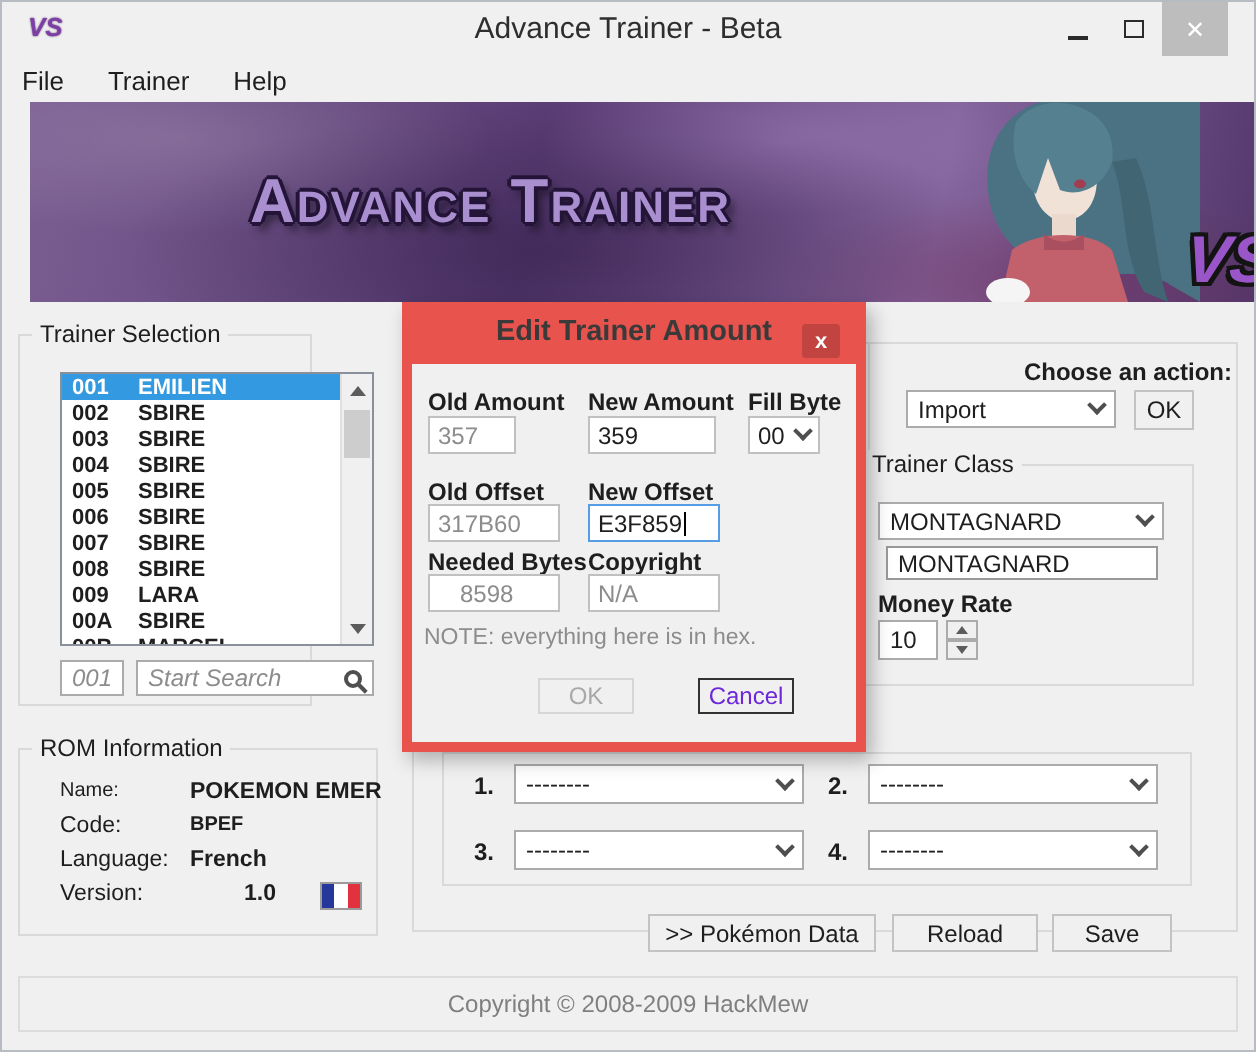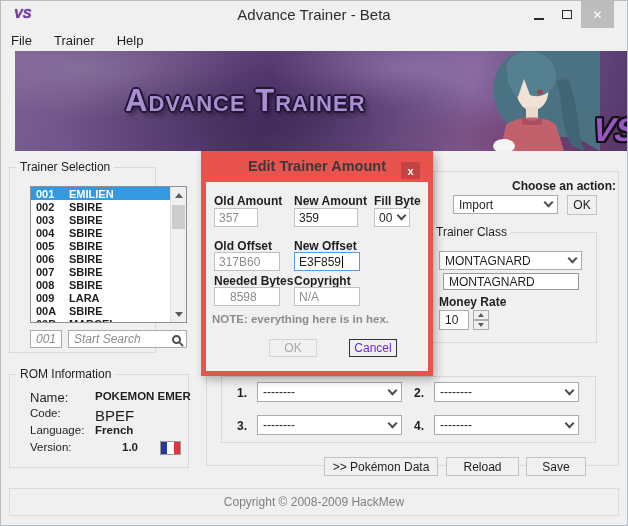--- a/index.html
+++ b/index.html
@@ -190,24 +190,24 @@
     </div>
     <div class="field italic muted" style="left:20px;top:162px;width:32px;height:18px;">001</div>
     <div class="field combo" style="left:58px;top:162px;width:119px;height:18px;">
       <span class="italic muted">Start Search</span>
       <span class="mag"></span>
     </div>
   </div>
 
   <div class="gb" style="left:8px;top:373px;width:180px;height:94px;">
     <span class="gb-label">ROM Information</span>
-    <span class="lbl" style="left:20px;top:15px;font-size:13px;">Name:</span>
+    <span class="lbl" style="left:20px;top:15px;font-size:10px;">Name:</span>
     <span class="lbl" style="left:85px;top:15px;font-size:11.5px;font-weight:700;">POKEMON EMER</span>
     <span class="lbl" style="left:20px;top:32px;font-size:11.5px;">Code:</span>
-    <span class="lbl" style="left:85px;top:32px;font-size:15px;font-weight:400;">BPEF</span>
+    <span class="lbl" style="left:85px;top:32px;font-size:10px;font-weight:700;">BPEF</span>
     <span class="lbl" style="left:20px;top:49px;font-size:11.5px;">Language:</span>
     <span class="lbl" style="left:85px;top:49px;font-size:11.5px;font-weight:700;">French</span>
     <span class="lbl" style="left:20px;top:66px;font-size:11.5px;">Version:</span>
     <span class="lbl" style="left:85px;top:66px;font-size:11.5px;font-weight:700;margin-left:27px;">1.0</span>
     <div id="flag">
       <div style="background:#26379c;"></div>
         <div style="background:#ffffff;"></div>
         <div style="background:#e2323e;"></div>
     </div>
   </div>
@@ -291,19 +291,19 @@
       <span class="lbl" style="left:88px;top:57px;">New Offset</span>
       <div class="dfield off" style="left:8px;top:70px;width:66px;">317B60</div>
       <div class="dfield focused" style="left:88px;top:70px;width:66px;">
         <span>E3F859</span>
           <span class="caret"></span>
       </div>
       <span class="lbl" style="left:8px;top:92px;">Needed Bytes</span>
       <span class="lbl" style="left:88px;top:92px;">Copyright</span>
       <div class="dfield off" style="left:8px;top:105px;width:66px;padding-left:15px;">8598</div>
       <div class="dfield off" style="left:88px;top:105px;width:66px;">N/A</div>
-      <span class="lbl muted" style="left:6px;top:131px;font-size:11.5px;font-weight:700;">NOTE: everything here is in hex.</span>
+      <span class="lbl muted" style="left:6px;top:131px;font-size:11.5px;font-weight:400;">NOTE: everything here is in hex.</span>
       <div class="dbtn" id="dlg-ok" style="left:63px;top:157px;">OK</div>
       <div class="dbtn" id="dlg-cancel" style="left:143px;top:157px;">Cancel</div>
     </div>
   </div>
 
 </div>
 
 </body></html>

